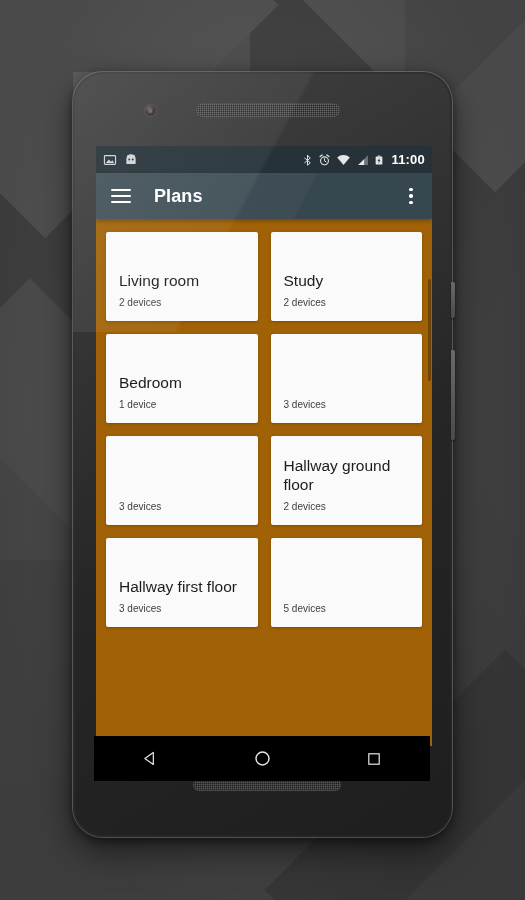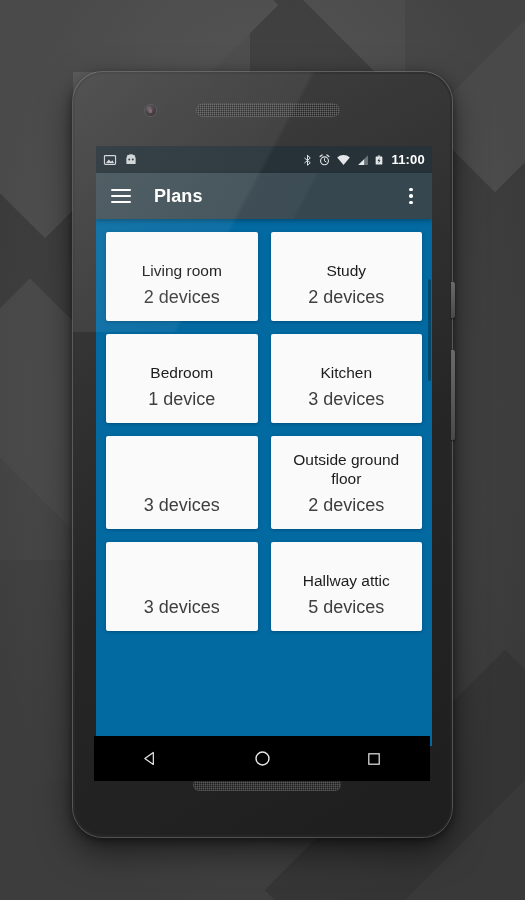--- a/index.html
+++ b/index.html
@@ -226,23 +226,22 @@
     align-items:center; justify-content:center;
     gap:3px; cursor:pointer;
     margin-right:4px;
   }
   .kebab i { width:3.5px; height:3.5px; border-radius:50%; background:#ffffff; display:block; }
 
   
   #content {
     position:absolute;
     left:0; top:73px; right:0; bottom:0;
-    background:#0369a1;
+    background:#a16207;
     overflow:hidden;
-    text-align:center;
   }
   #grid {
     display:grid;
     grid-template-columns:1fr 1fr;
     gap:13px;
     padding:13px 10px 0 10px;
   }
   .card {
     background:#fafafa;
     border-radius:2px;
@@ -255,21 +254,21 @@
     cursor:pointer;
   }
   .card-title {
     font-size:15.5px;
     color:#1c1c1c;
     line-height:1.24;
     font-weight:normal;
     margin-bottom:7px;
   }
   .card-sub {
-    font-size:18px;
+    font-size:10px;
     color:#3e3e3e;
     line-height:1.2;
   }
 
   
   #scrollthumb {
     position:absolute;
     right:1px; top:60px;
     width:3px; height:102px;
     background:rgba(0,0,0,0.30);
@@ -392,35 +391,34 @@
             </div>
             <div class="card">
               <div class="card-title">Study</div>
               <div class="card-sub">2 devices</div>
             </div>
             <div class="card">
               <div class="card-title">Bedroom</div>
               <div class="card-sub">1 device</div>
             </div>
             <div class="card">
-              <div class="card-title">Kitchen</div>
               <div class="card-sub">3 devices</div>
             </div>
             <div class="card">
               <div class="card-sub">3 devices</div>
             </div>
             <div class="card">
-              <div class="card-title">Outside ground floor</div>
+              <div class="card-title">Hallway ground floor</div>
               <div class="card-sub">2 devices</div>
             </div>
             <div class="card">
+              <div class="card-title">Hallway first floor</div>
               <div class="card-sub">3 devices</div>
             </div>
             <div class="card">
-              <div class="card-title">Hallway attic</div>
               <div class="card-sub">5 devices</div>
             </div>
           </div>
         <div id="scrollthumb"></div>
       </div>
 
     </div>
   </div>
 
   <div id="navbar">

